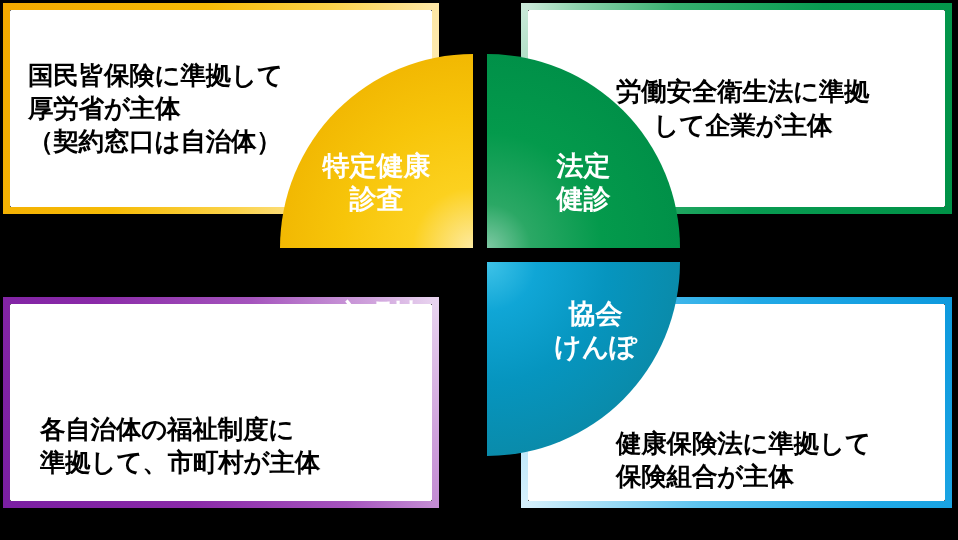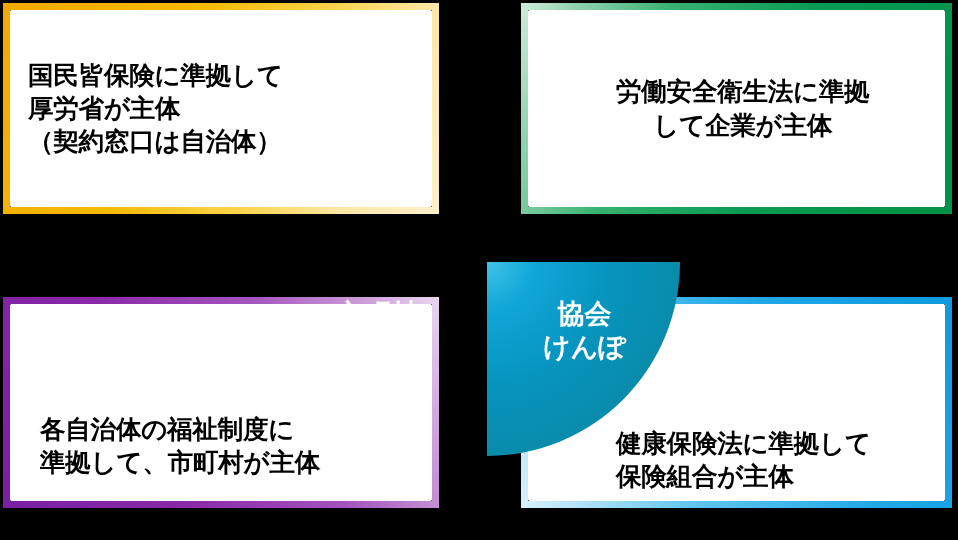--- a/index.html
+++ b/index.html
@@ -134,21 +134,21 @@
     background: radial-gradient(circle at 100% 0%, #c79bd6 0%, #a martin 0%, #a04ab4 18%, #8a2fa6 44%, #771c9c 74%, #6f1896 100%);
   }
   #quad-bl .quad-label { left: 0; top: 36px; }
 
   
   #quad-br {
     left: 207px; top: 208px;
     border-bottom-right-radius: 193px 194px;
     background: radial-gradient(circle at 0% 0%, #3fc3e8 0%, #10a6d6 18%, #0695bf 44%, #0a8aa8 74%, #0c879f 100%);
   }
-  #quad-br .quad-label { left: 1px; top: 36px; }
+  #quad-br .quad-label { left: 12px; top: 36px; }
 </style>
 </head>
 <body>
 
 <div id="stage">
 
   <div class="card" id="card-tl">
     <div class="card-text">国民皆保険に準拠して
 厚労省が主体
 （契約窓口は自治体）</div>
@@ -164,21 +164,29 @@
 準拠して、市町村が主体</div>
   </div>
 
   <div class="card" id="card-br">
     <div class="card-text">健康保険法に準拠して
 保険組合が主体</div>
   </div>
 
   <div id="wheel">
 
+    <div class="quad" id="quad-tl">
+      <div class="quad-label">特定健康
+診査</div>
+    </div>
 
+    <div class="quad" id="quad-tr">
+      <div class="quad-label">法定
+健診</div>
+    </div>
 
     <div class="quad" id="quad-bl">
       <div class="quad-label">市町村
 診査</div>
     </div>
 
     <div class="quad" id="quad-br">
       <div class="quad-label">協会
 けんぽ</div>
     </div>

